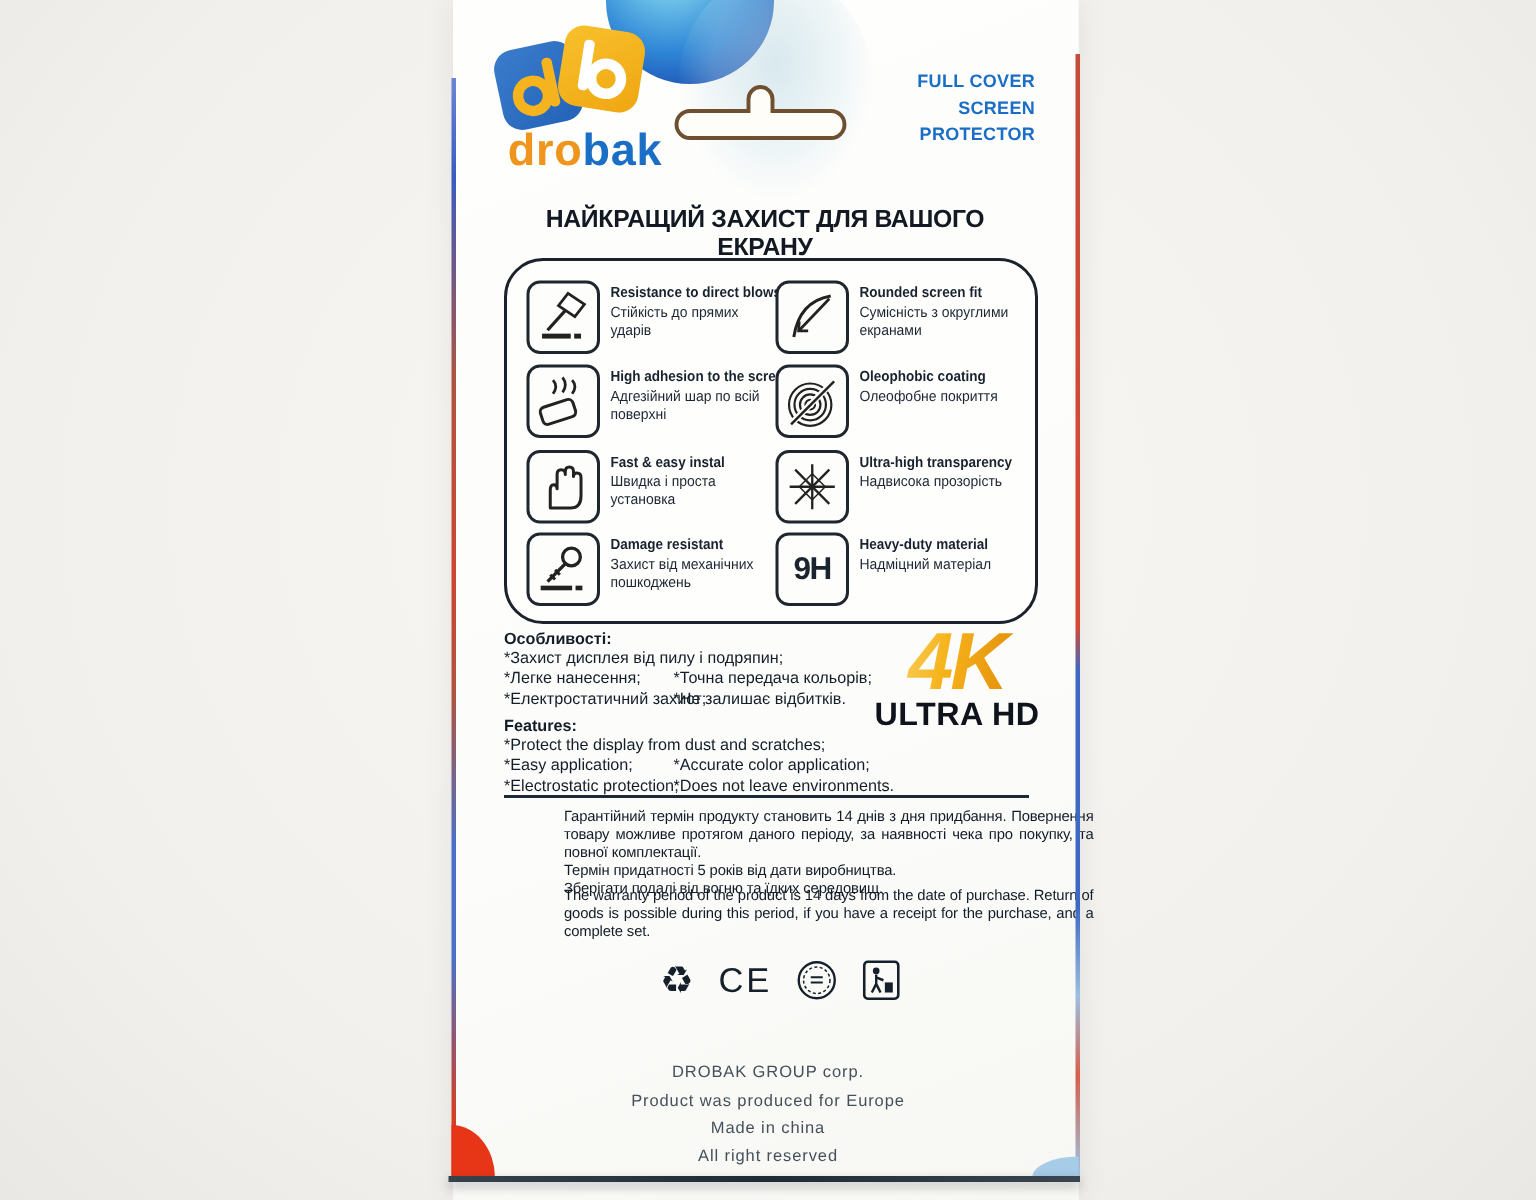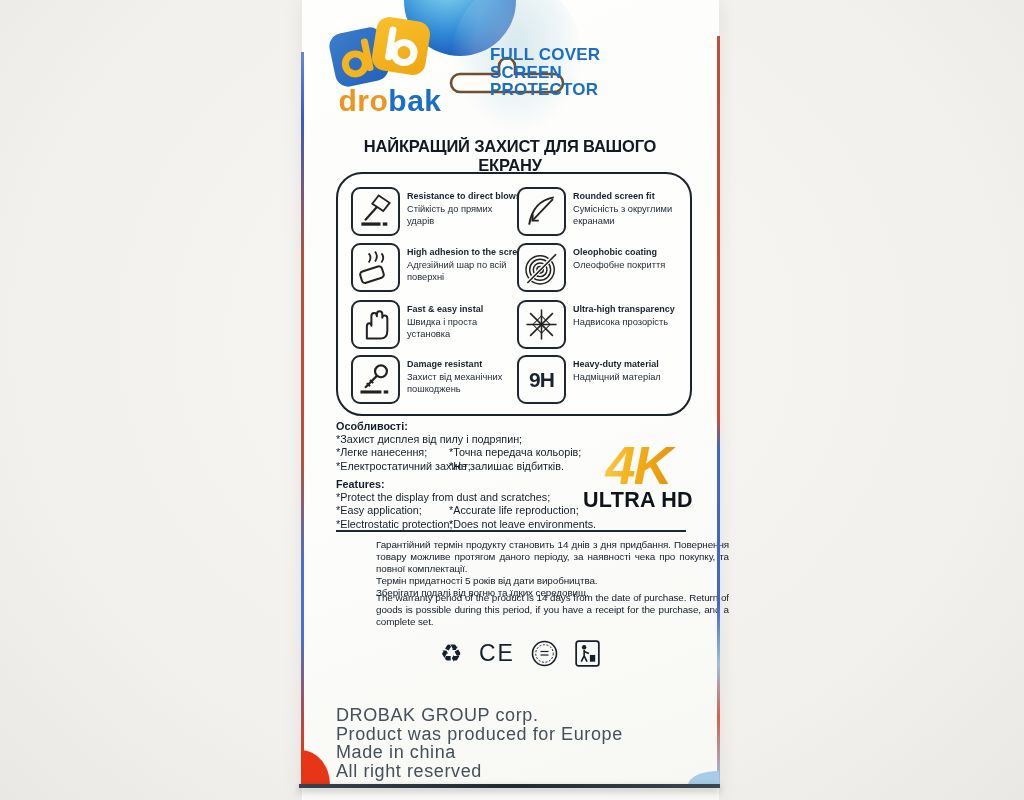--- a/index.html
+++ b/index.html
@@ -25,56 +25,56 @@
   .swirl{left:452px;top:-18px;width:130px;height:150px;border-radius:50%;
     background:radial-gradient(ellipse at 50% 40%, rgba(187,216,228,.55) 0%, rgba(200,225,235,.30) 45%, rgba(255,255,255,0) 72%);}
   .euroslot{left:440px;top:50px;}
   
   .logo-sq{width:54px;height:54px;border-radius:13px;}
   .logo-blue{left:332px;top:30px;background:linear-gradient(145deg,#3b7ccc,#2263b8);transform:rotate(-12deg);}
   .logo-yellow{left:374px;top:19px;background:linear-gradient(145deg,#f8c12d,#efa611);transform:rotate(9deg);}
   .wordmark{left:330px;top:84px;width:120px;font-size:30px;font-weight:700;letter-spacing:.5px;text-align:center;}
   .wm-dro{color:#ef941c;} .wm-bak{color:#1b6ec5;}
   
-  .ptype{right:334px;top:46px;width:200px;color:#1b6ec5;font-weight:700;
-    font-size:17px;line-height:17.5px;letter-spacing:.2px;}
+  .ptype{right:334px;top:46px;width:200px;text-align:right;color:#1b6ec5;font-weight:700;
+    font-size:12px;line-height:17.5px;letter-spacing:.2px;}
   
   .title{left:332px;top:137px;width:356px;text-align:center;font-weight:700;font-size:16.5px;
     color:#121922;letter-spacing:-.2px;}
   
   .panel{left:336px;top:172px;width:352px;height:240px;border:2.2px solid #1b222b;border-radius:26px;background:#fefefc;}
   .feat{position:absolute;display:flex;}
   .fbox{flex:0 0 auto;width:45px;height:45px;border:2px solid #1f262e;border-radius:9px;background:#fdfdfb;
     display:flex;align-items:center;justify-content:center;}
   .ftxt{margin-left:7px;padding-top:3px;}
   .fen{font-weight:700;font-size:9.8px;color:#18222e;white-space:nowrap;transform:scaleX(.92);transform-origin:0 0;}
   .fua{font-size:9.8px;color:#1c2633;line-height:11.5px;margin-top:2px;width:118px;transform:scaleX(.95);transform-origin:0 0;}
   .nineH{font-size:21px;font-weight:700;color:#1b232e;letter-spacing:-1px;text-align:right;}
   
   .sect{left:336px;width:300px;font-size:10.8px;line-height:13.2px;color:#131e2a;}
   .sect .hd{font-weight:700;}
   .cols{display:flex;}
   .cols .c1{width:113px;} .cols .c2{flex:1;}
   .sect div{white-space:nowrap;}
   
-  .badge4k{left:572px;top:416px;width:132px;text-align:center;margin-top:24px;}
+  .badge4k{left:572px;top:416px;width:132px;text-align:center;}
   .fourk{font-size:54px;font-weight:800;font-style:italic;letter-spacing:-2px;line-height:50px;
     background:linear-gradient(100deg,#f9e287 5%,#f6b219 45%,#d97e07 95%);
     -webkit-background-clip:text;background-clip:text;color:transparent;}
   .ultrahd{font-size:21.5px;font-weight:800;color:#0f141b;letter-spacing:.3px;margin-top:-2px;}
   .divider{left:336px;top:530px;width:350px;height:2.2px;background:#1b2836;}
   .para{left:336px;width:353px;font-size:9.9px;line-height:11.9px;color:#121c28;letter-spacing:-.1px;margin-left:40px;}
   .para .just{text-align:justify;}
   
   .certs{left:440px;top:640px;width:160px;display:flex;align-items:center;justify-content:space-between;}
   .recycle{font-family:"DejaVu Sans",sans-serif;font-size:25px;color:#15202b;line-height:26px;}
   .cemark{font-size:23px;color:#15202b;font-weight:400;letter-spacing:2px;}
   
-  .footer{left:336px;top:706px;width:352px;text-align:left;color:#45505a;
-    font-size:18px;line-height:18.5px;letter-spacing:.6px;}
+  .footer{left:336px;top:706px;width:352px;text-align:center;color:#45505a;
+    font-size:11px;line-height:18.5px;letter-spacing:.6px;}
   svg{display:block;}
 </style>
 </head>
 <body>
 
 <div class="stage">
   <div class="card abs"></div>
 
   <div class="sphere abs"></div>
   <div class="swirl abs"></div>
@@ -243,21 +243,21 @@
 
   <div class="sect abs" style="top:478px">
     <div class="hd">Features:</div>
     <div>*Protect the display from dust and scratches;</div>
     <div class="cols">
       <div class="c1">
         <div>*Easy application;</div>
         <div>*Electrostatic protection;</div>
       </div>
       <div class="c2">
-        <div>*Accurate life reproduction;</div>
+        <div>*Accurate color application;</div>
         <div>*Does not leave environments.</div>
       </div>
     </div>
   </div>
 
   <div class="badge4k abs">
     <div class="fourk">4K</div>
     <div class="ultrahd">ULTRA HD</div>
   </div>
 

